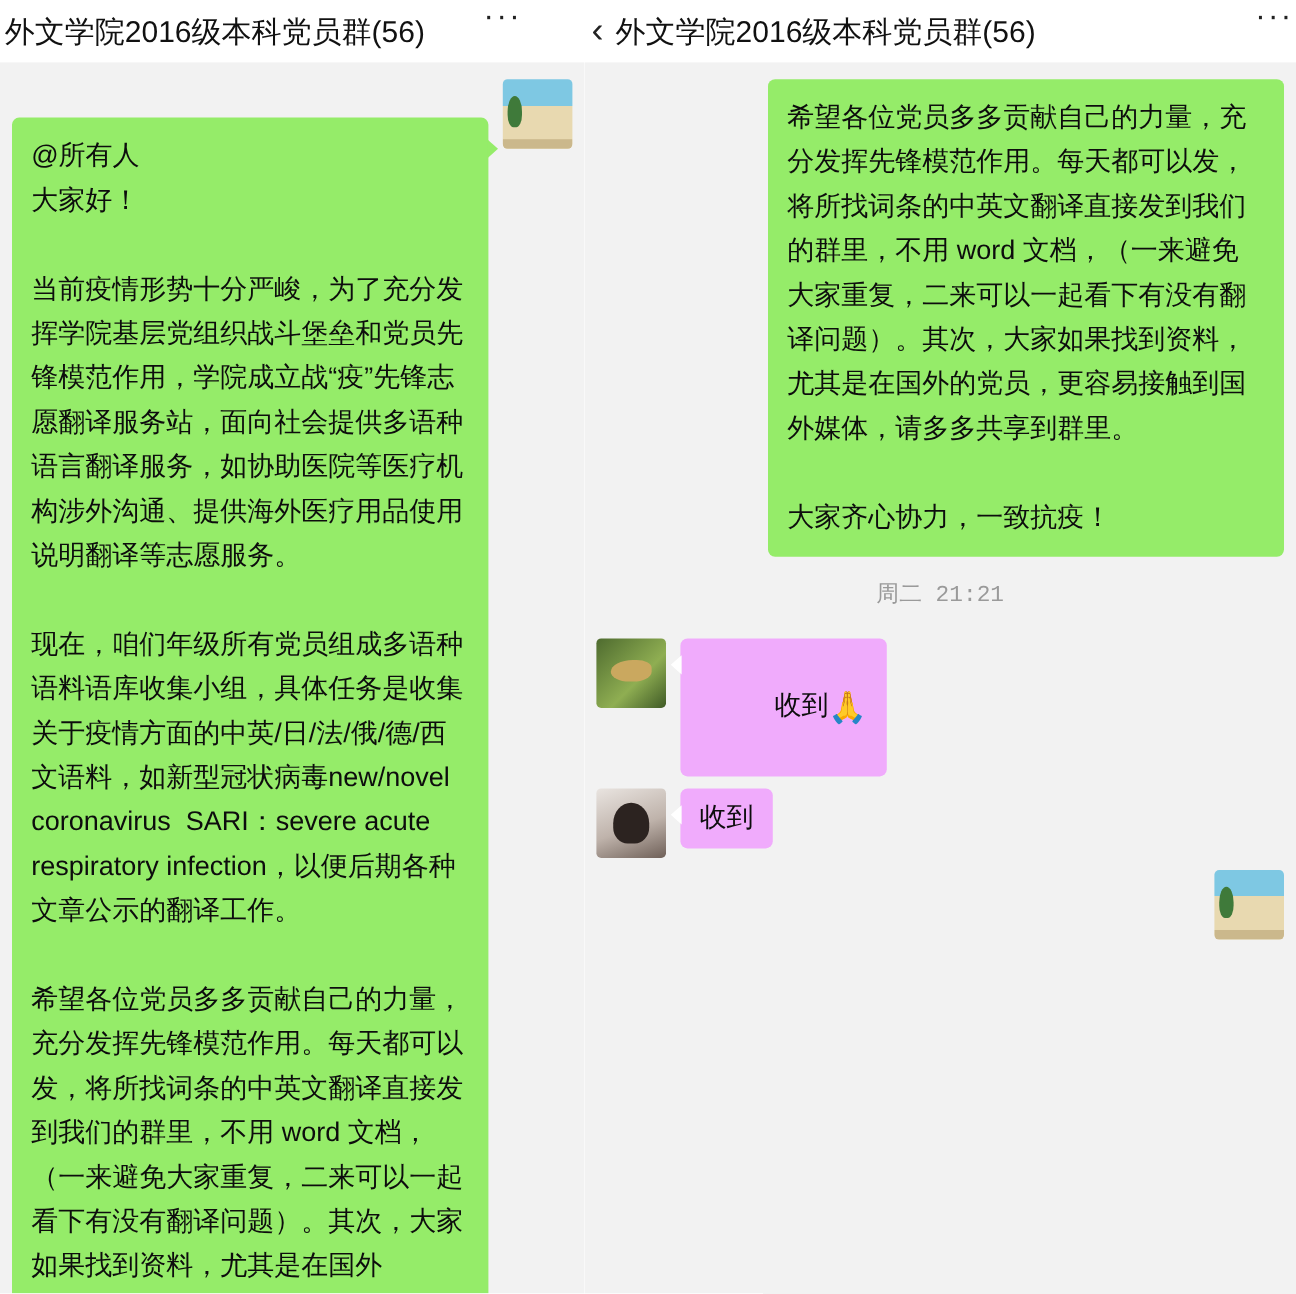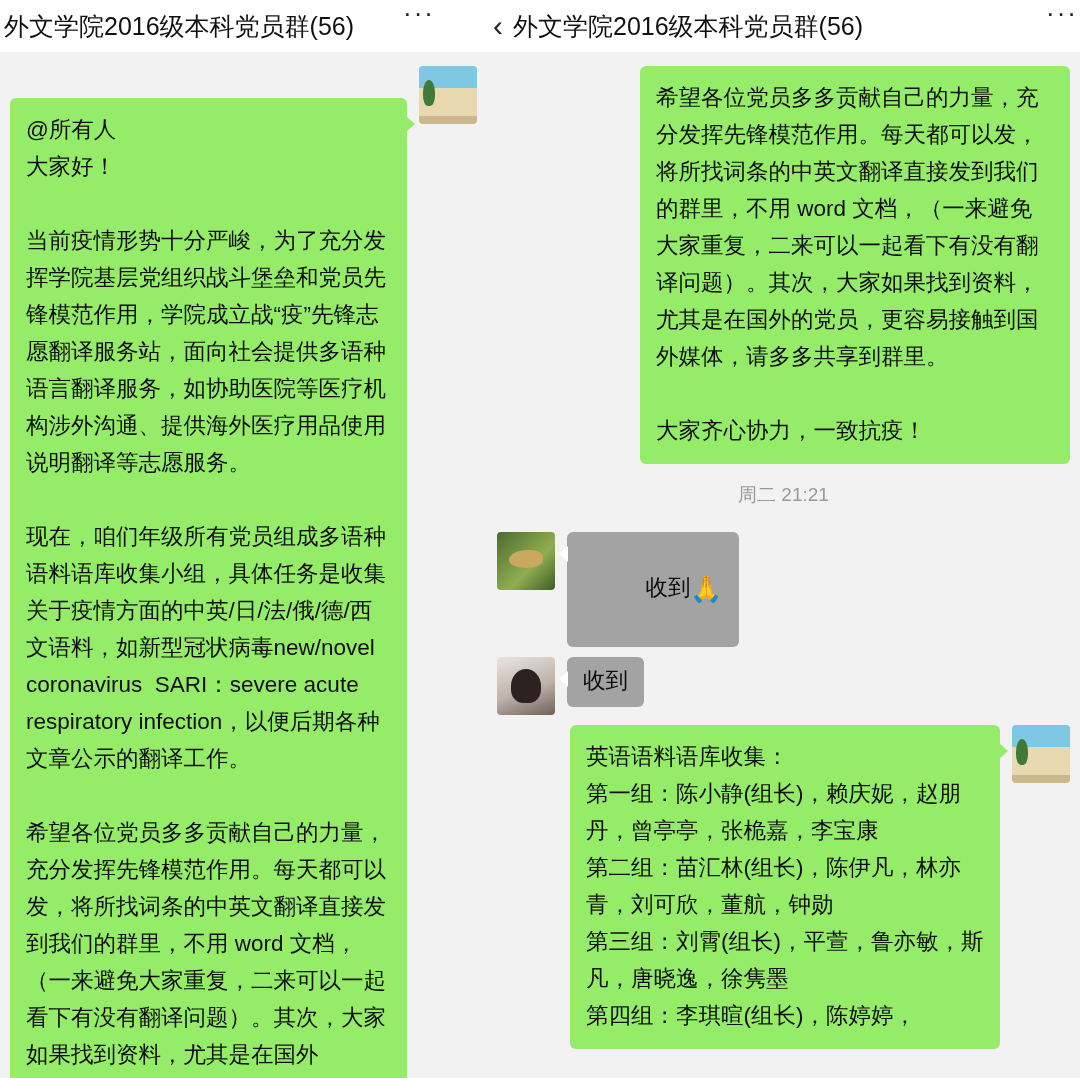--- a/index.html
+++ b/index.html
@@ -85,21 +85,21 @@
     border-radius: 6px;
     padding: 13px 16px 15px 16px;
     font-size: 22.5px;
     line-height: 37px;
     color: #0d0d0d;
     white-space: pre-wrap;
     word-break: break-word;
     position: relative;
   }
   .bubble.white {
-    background: #a3a3a3;
+    background: #f0abfc;
   }
   .bubble.small {
     padding: 8px 16px 10px 16px;
     line-height: 32px;
   }
   .tail-right:after {
     content: "";
     position: absolute;
     right: -8px;
     top: 18px;
@@ -153,20 +153,21 @@
     content:"";
     position:absolute; left:14px; top:12px; width:30px; height:34px;
     background:#2c2320; border-radius:50% 50% 40% 40%;
   }
 
   .timestamp {
     font-size: 19px;
     color: #9a9a9a;
     padding: 8px 0 14px 0;
     text-align: center;
+    font-family: Liberation Mono, monospace;
   }
   .sticker {
     display: inline-block;
     font-size: 26px;
     vertical-align: middle;
   }
   .msg-left-big { max-width: 420px; margin-top: 32px; }
   .msg-right-big { max-width: 430px; }
 </style>
 </head>
@@ -226,24 +227,19 @@
           <span>收到</span><span class="sticker">🙏</span>
         </div>
       </div>
 
       <div class="row left">
         <div class="avatar av-portrait mr"></div>
         <div class="bubble white small tail-left-white">收到</div>
       </div>
 
       <div class="row right">
-        <div class="bubble tail-right msg-right-big">英语语料语库收集：
-第一组：陈小静(组长)，赖庆妮，赵朋丹，曾亭亭，张桅嘉，李宝康
-第二组：苗汇林(组长)，陈伊凡，林亦青，刘可欣，董航，钟勋
-第三组：刘霄(组长)，平萱，鲁亦敏，斯凡，唐晓逸，徐隽墨
-第四组：李琪暄(组长)，陈婷婷，</div>
         <div class="avatar av-beach ml"></div>
       </div>
 
     </div>
   </div>
 
 </div>
 
 </body></html>

